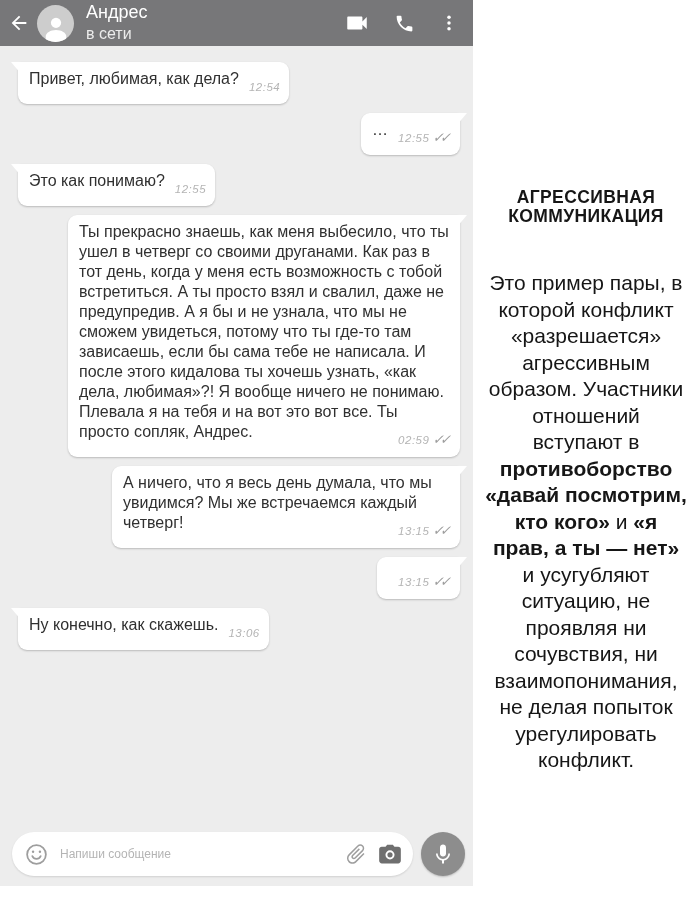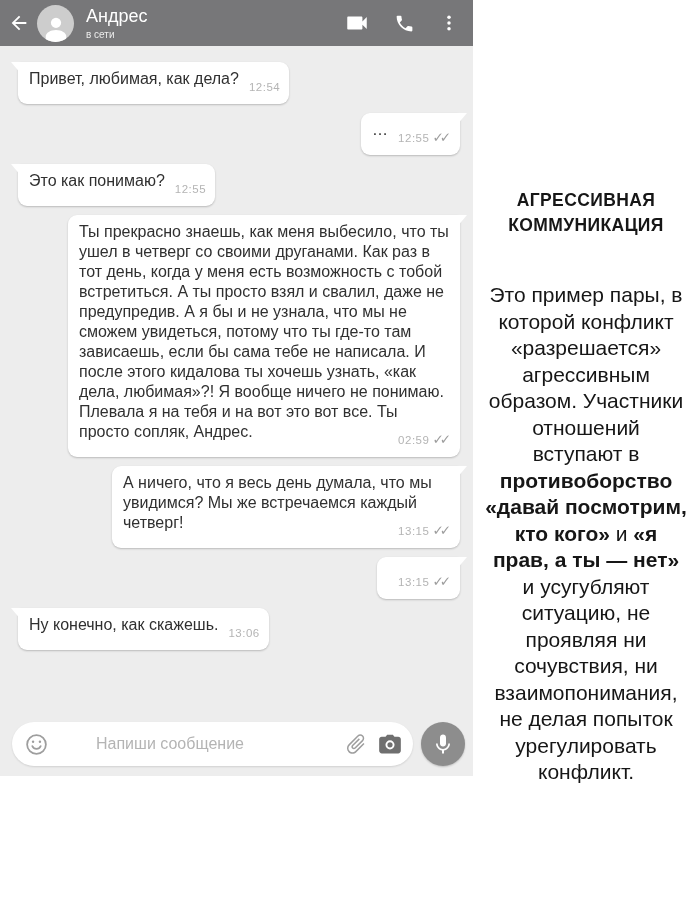--- a/index.html
+++ b/index.html
@@ -1,53 +1,53 @@
 <!DOCTYPE html>
 <html><head>
 <meta charset="utf-8">
 <style>
   * { box-sizing: border-box; }
   html, body { margin: 0; padding: 0; width: 695px; height: 900px; overflow: hidden; }
   body { font-family: "Liberation Sans", sans-serif; display: flex; background: #ffffff; }
 
   
-  .phone { width: 473px; height: 776px; background: #ededed; display: flex; flex-direction: column; position: relative; flex-shrink: 0; }
+  .phone { width: 473px; height: 886px; background: #ededed; display: flex; flex-direction: column; position: relative; flex-shrink: 0; }
 
   .chat-header { height: 46px; background: #777779; display: flex; align-items: center; padding: 0 14px 0 6px; gap: 5px; flex-shrink: 0; }
   .back-btn { width: 26px; height: 26px; display: flex; align-items: center; justify-content: center; cursor: pointer; }
   .avatar { width: 37px; height: 37px; border-radius: 50%; background: #cdcdcd; display: flex; align-items: flex-end; justify-content: center; overflow: hidden; flex-shrink: 0; }
   .header-info { flex: 1; color: #fff; margin-left: 7px; line-height: 1.15; overflow: hidden; }
   .contact-name { font-size: 18px; }
-  .contact-status { font-size: 10px; color: #ececec; margin-top: 2px; }
+  .contact-status { font-size: 16px; color: #ececec; margin-top: 2px; }
   .header-actions { display: flex; align-items: center; gap: 24px; }
   .icon-btn { display: flex; align-items: center; justify-content: center; cursor: pointer; }
 
   
   .chat-area { flex: 1; padding: 16px 13px 8px 18px; display: flex; flex-direction: column; overflow: hidden; }
   .msg { position: relative; background: #fff; border-radius: 9px; padding: 7px 11px; font-size: 16px; line-height: 20px; color: #303030; box-shadow: 0 1px 2px rgba(0,0,0,0.22); margin-bottom: 9px; align-self: flex-start; }
   .msg.out { align-self: flex-end; }
   .msg.in::before { content: ""; position: absolute; top: 0; left: -7px; width: 11px; height: 13px; background: #fff; clip-path: polygon(100% 0, 100% 100%, 0 0); }
   .msg.out::after { content: ""; position: absolute; top: 0; right: -7px; width: 11px; height: 13px; background: #fff; clip-path: polygon(0 0, 0 100%, 100% 0); }
   .msg.in { border-top-left-radius: 3px; }
   .msg.out { border-top-right-radius: 3px; }
   .mb-lg { margin-bottom: 22px; }
-  .meta { float: right; margin: 8px -2px 0 10px; font-size: 11.5px; color: #b4b4b4; letter-spacing: .5px; white-space: nowrap; }
+  .meta { float: right; margin: 8px -2px 0 10px; font-size: 11.5px; color: #b4b4b4; letter-spacing: .5px; white-space: nowrap; font-style: italic; }
   .ticks { color: #9e9e9e; font-size: 13.5px; letter-spacing: -4px; padding-right: 4px; margin-left: 3px; }
 
   
   .composer { position: absolute; left: 0; right: 0; bottom: 0; display: flex; align-items: center; gap: 8px; padding: 6px 8px 10px 12px; }
   .input-pill { flex: 1; height: 44px; background: #fff; border-radius: 22px; display: flex; align-items: center; padding: 0 10px 0 12px; gap: 9px; box-shadow: 0 1px 2px rgba(0,0,0,0.12); }
-  .msg-input { flex: 1; border: none; outline: none; background: transparent; font-family: "Liberation Sans", sans-serif; font-size: 16px; color: #333; min-width: 0; margin-left: 36px; }
+  .msg-input { flex: 1; border: none; outline: none; background: transparent; font-family: "Liberation Sans", sans-serif; font-size: 12px; color: #333; min-width: 0; }
   .msg-input::placeholder { color: #b4b4b4; }
   .clip-wrap { transform: rotate(45deg); display: flex; }
   .mic-btn { width: 44px; height: 44px; border-radius: 50%; background: #8d8d8d; display: flex; align-items: center; justify-content: center; flex-shrink: 0; cursor: pointer; box-shadow: 0 1px 2px rgba(0,0,0,0.2); }
 
   
   .caption { flex: 1; background: #fff; padding: 188px 8px 0 12px; text-align: center; color: #161616; }
-  .caption-title { font-size: 17.5px; font-weight: bold; line-height: 25px; letter-spacing: .4px; margin: 0 0 44px 0; }
+  .caption-title { font-size: 17.5px; font-weight: bold; line-height: 19px; letter-spacing: .4px; margin: 0 0 44px 0; }
   .caption-body { font-size: 21px; line-height: 26.5px; margin: 0; }
   .caption-body b { font-weight: bold; }
 </style>
 </head>
 <body>
 
 <div class="phone">
 
   <div class="chat-header">
     <div class="back-btn">

